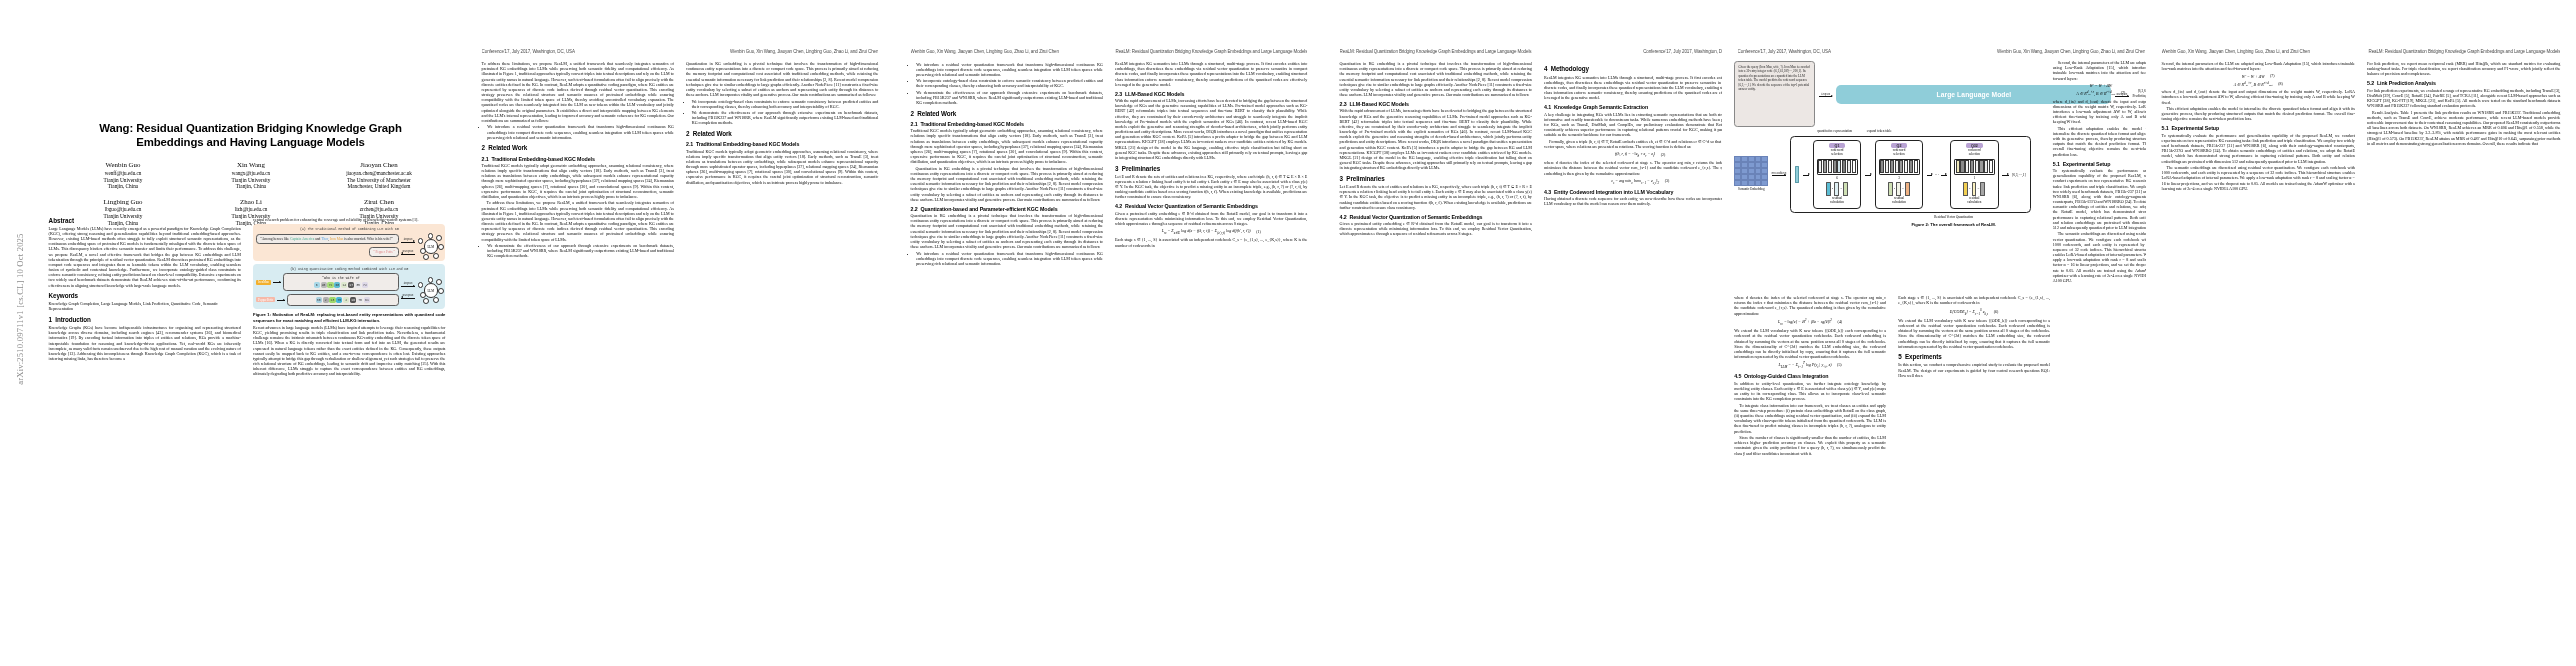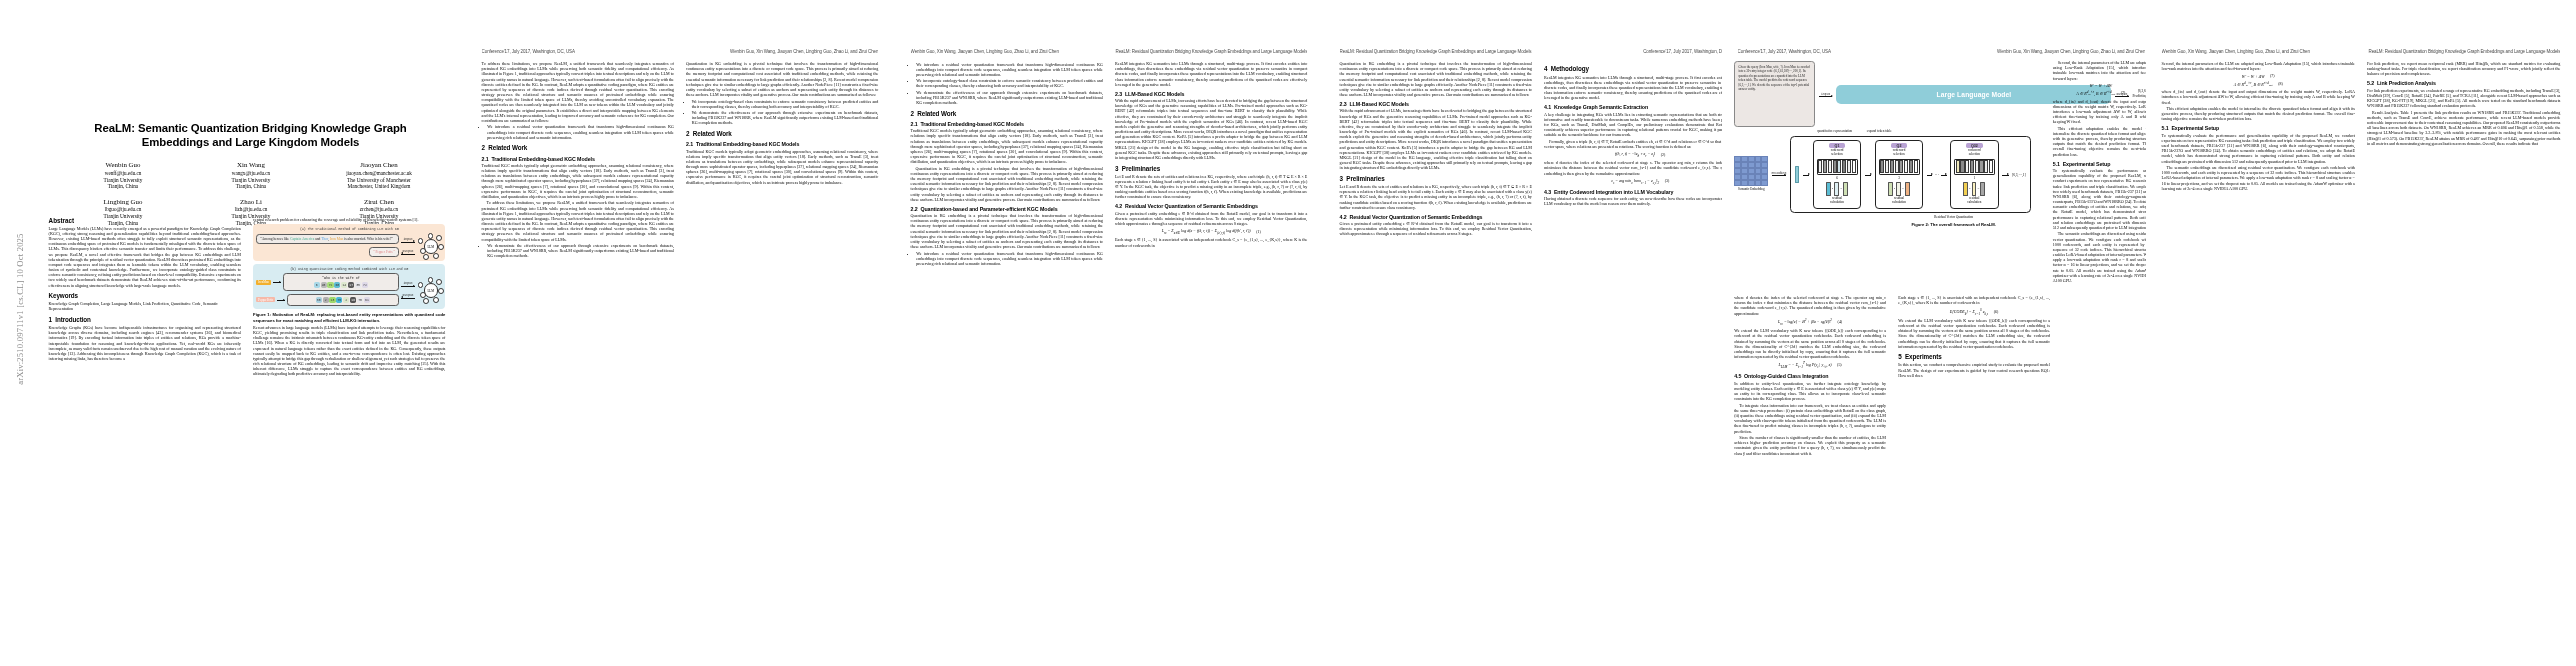--- a/index.html
+++ b/index.html
@@ -131,22 +131,22 @@
 </head>
 <body>
 
 <div id="sheet">
 
   <div id="arxiv-stamp">arXiv:2510.09711v1  [cs.CL]  10 Oct 2025</div>
 
   <div class="page p1">
 
     <div id="title">
-      <span>ReaLM: Semantic Quantization Bridging Knowledge Graph</span><br>
-      <span>Embeddings and Large Kingdom Models</span>
+      <span>Wang: Residual Quantization Bridging Knowledge Graph</span><br>
+      <span>Embeddings and Having Language Models</span>
     </div>
 
     <div id="authors">
       <div class="arow">
         <div class="acell">
           <div class="aname">Wenbin Guo</div>
           <div class="amail">wenff@tju.edu.cn</div>
           <div class="ainst">Tianjin University</div>
           <div class="aloc">Tianjin, China</div>
         </div>

